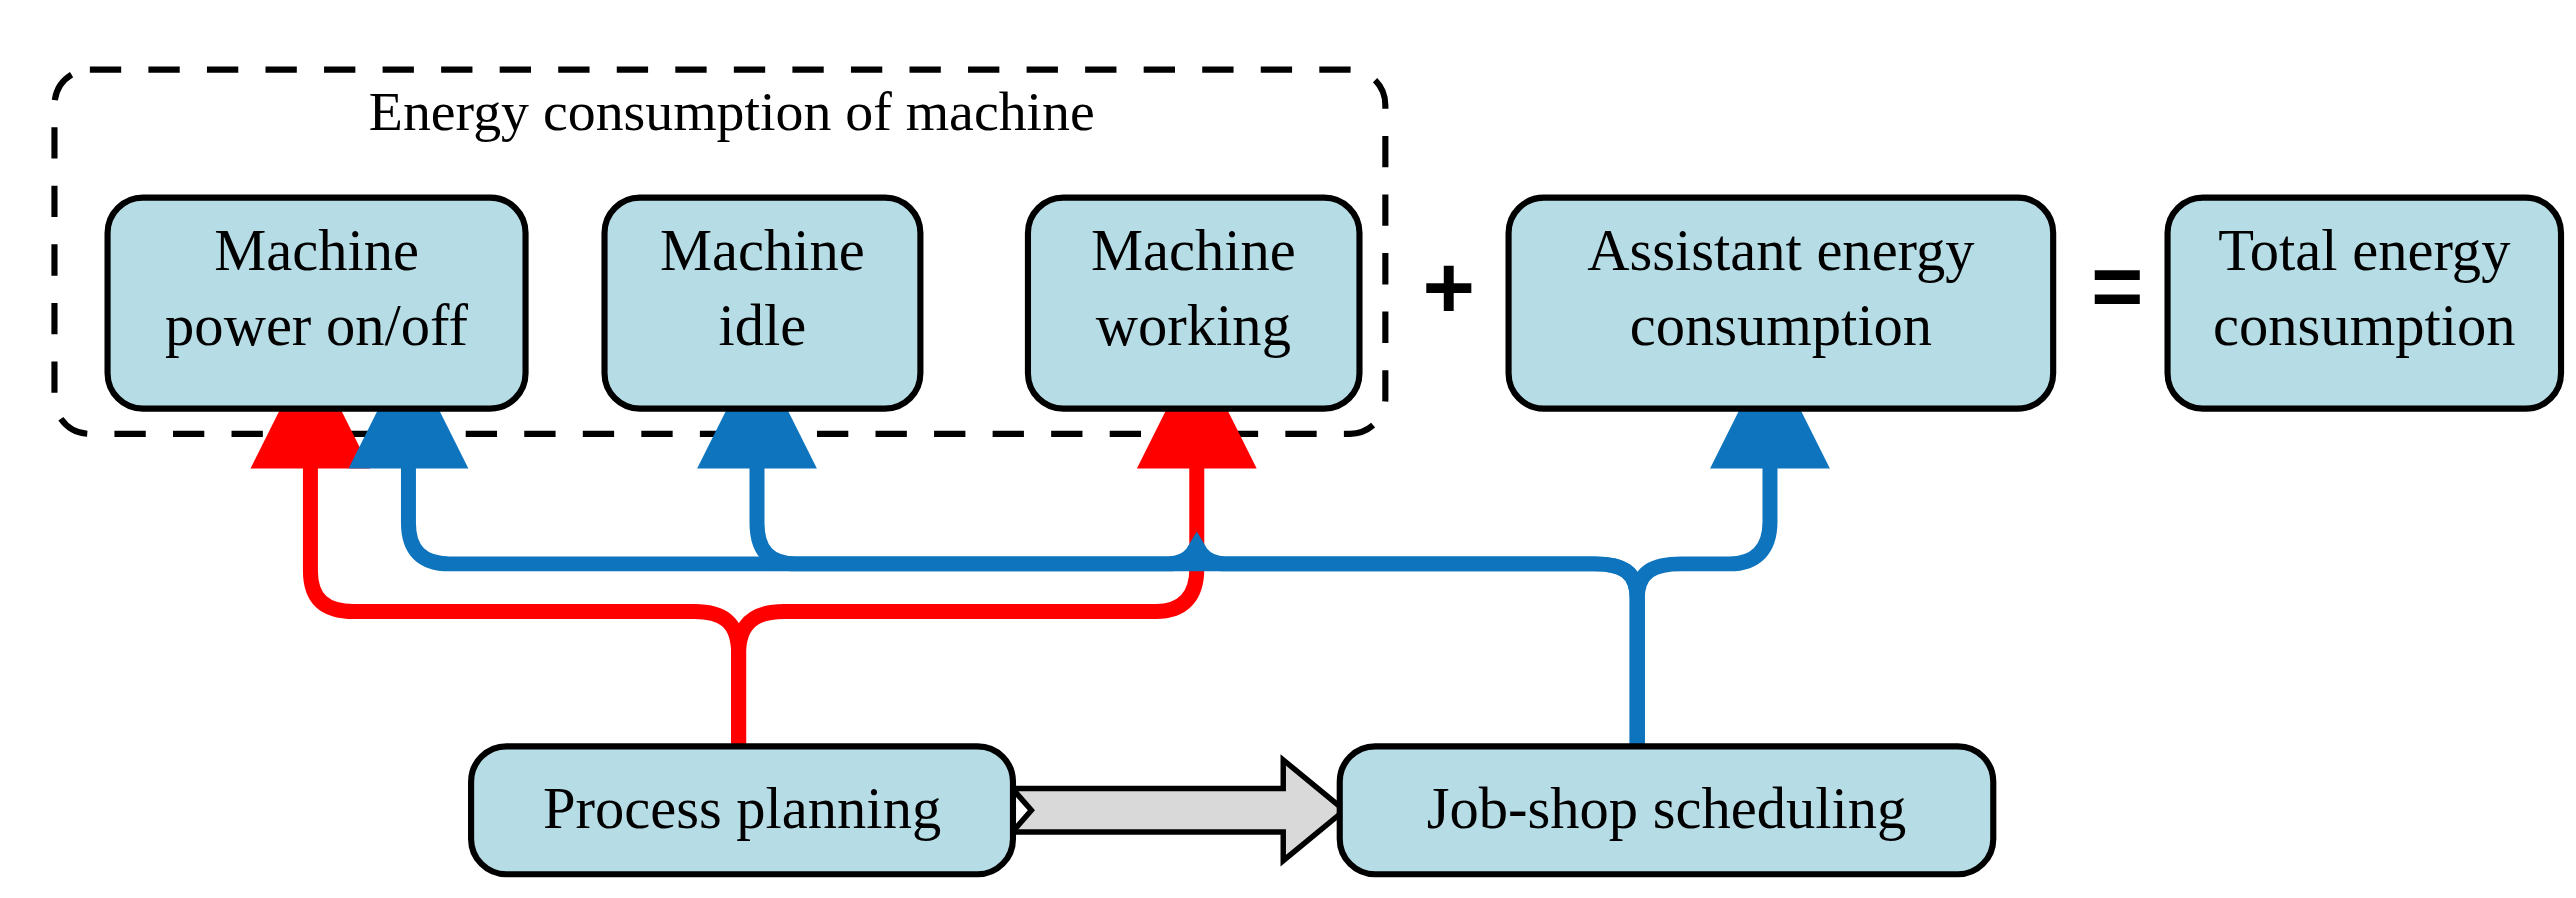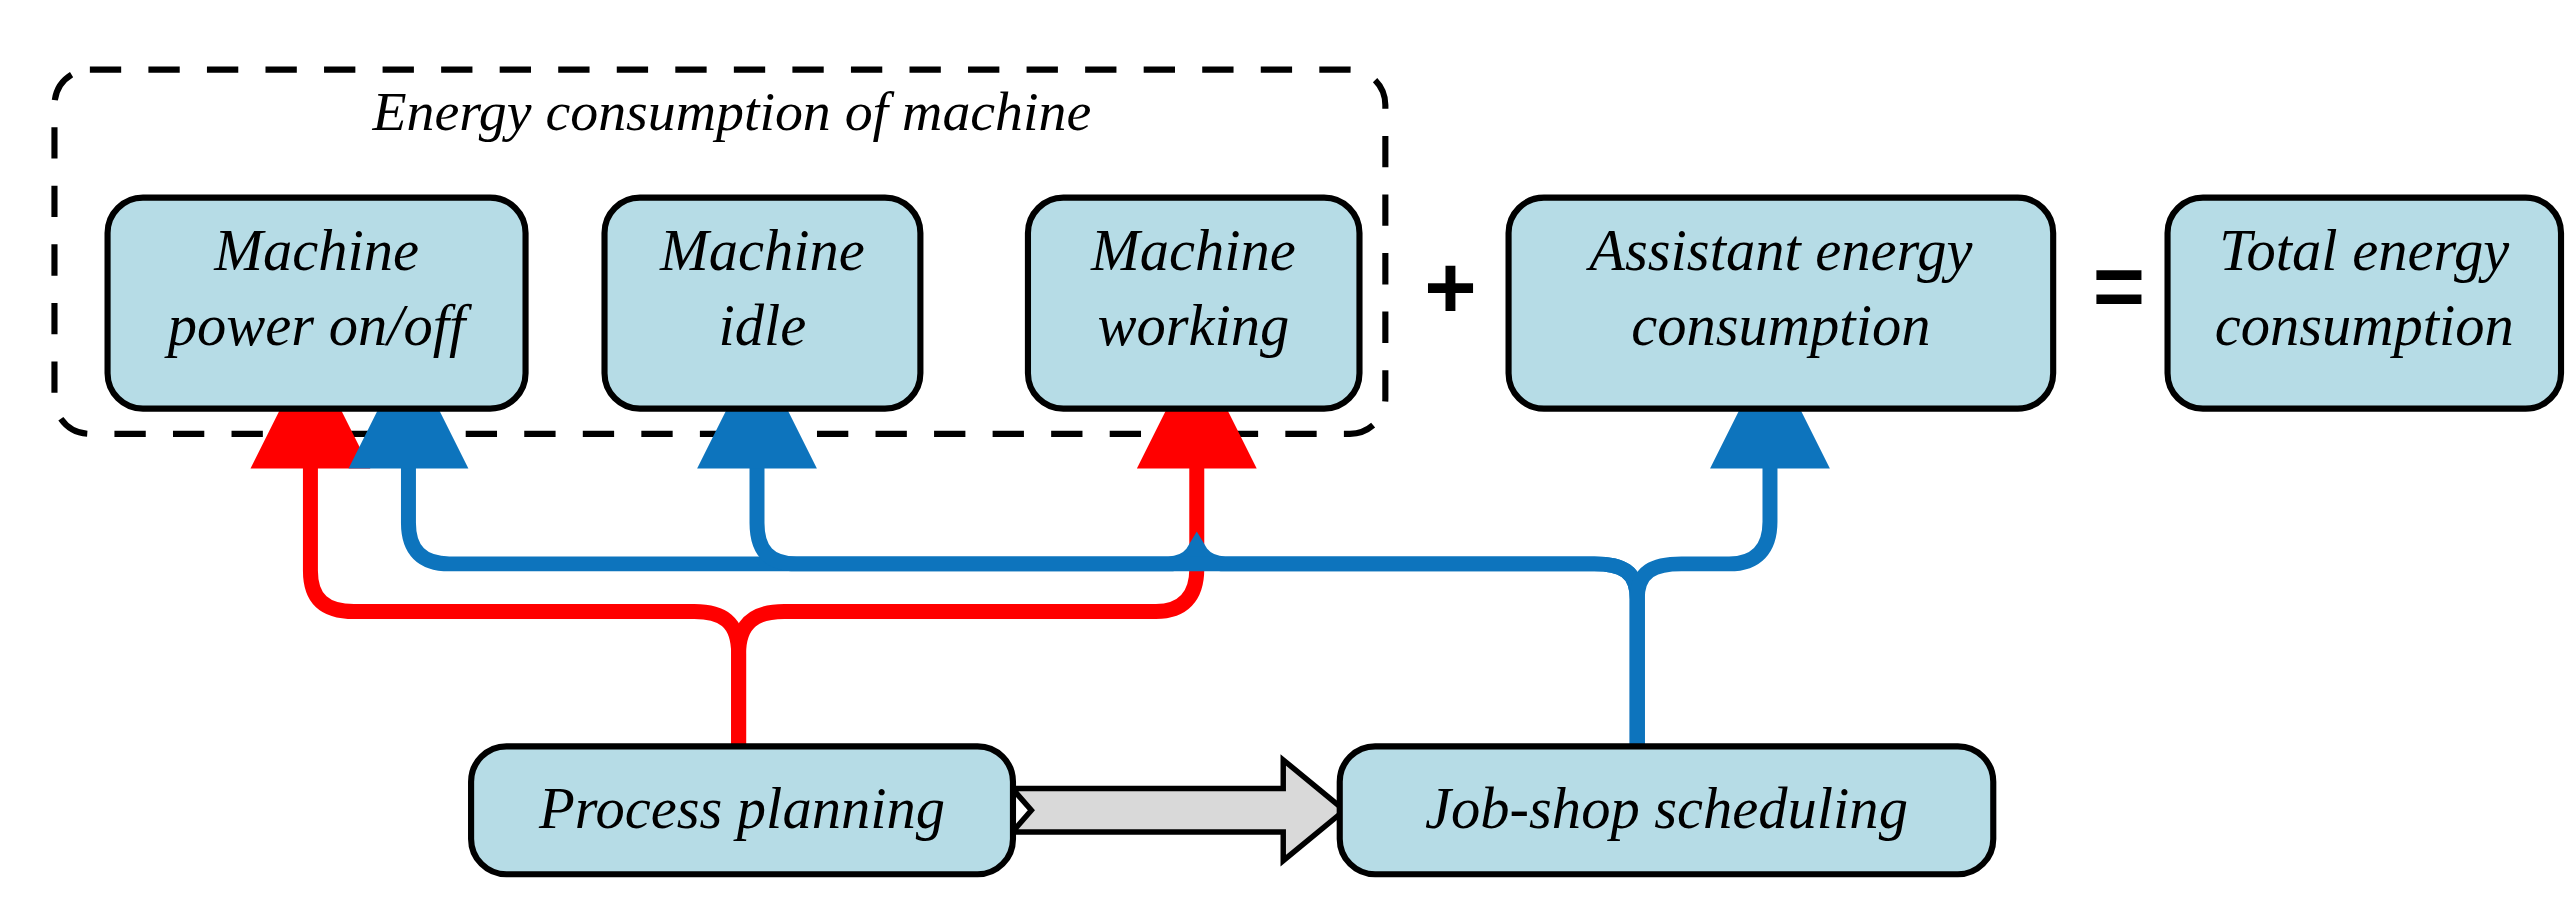--- a/index.html
+++ b/index.html
@@ -9,21 +9,20 @@
   }
   body {
     font-family: "Liberation Serif", "DejaVu Serif", serif;
   }
   #diagram-root {
     position: relative;
     width: 2576px;
     height: 899px;
     background: #ffffff;
     overflow: hidden;
-    font-style: italic;
   }
   svg#diagram-svg {
     position: absolute;
     top: 0;
     left: 0;
     width: 2576px;
     height: 899px;
     display: block;
   }
   .node-label {

